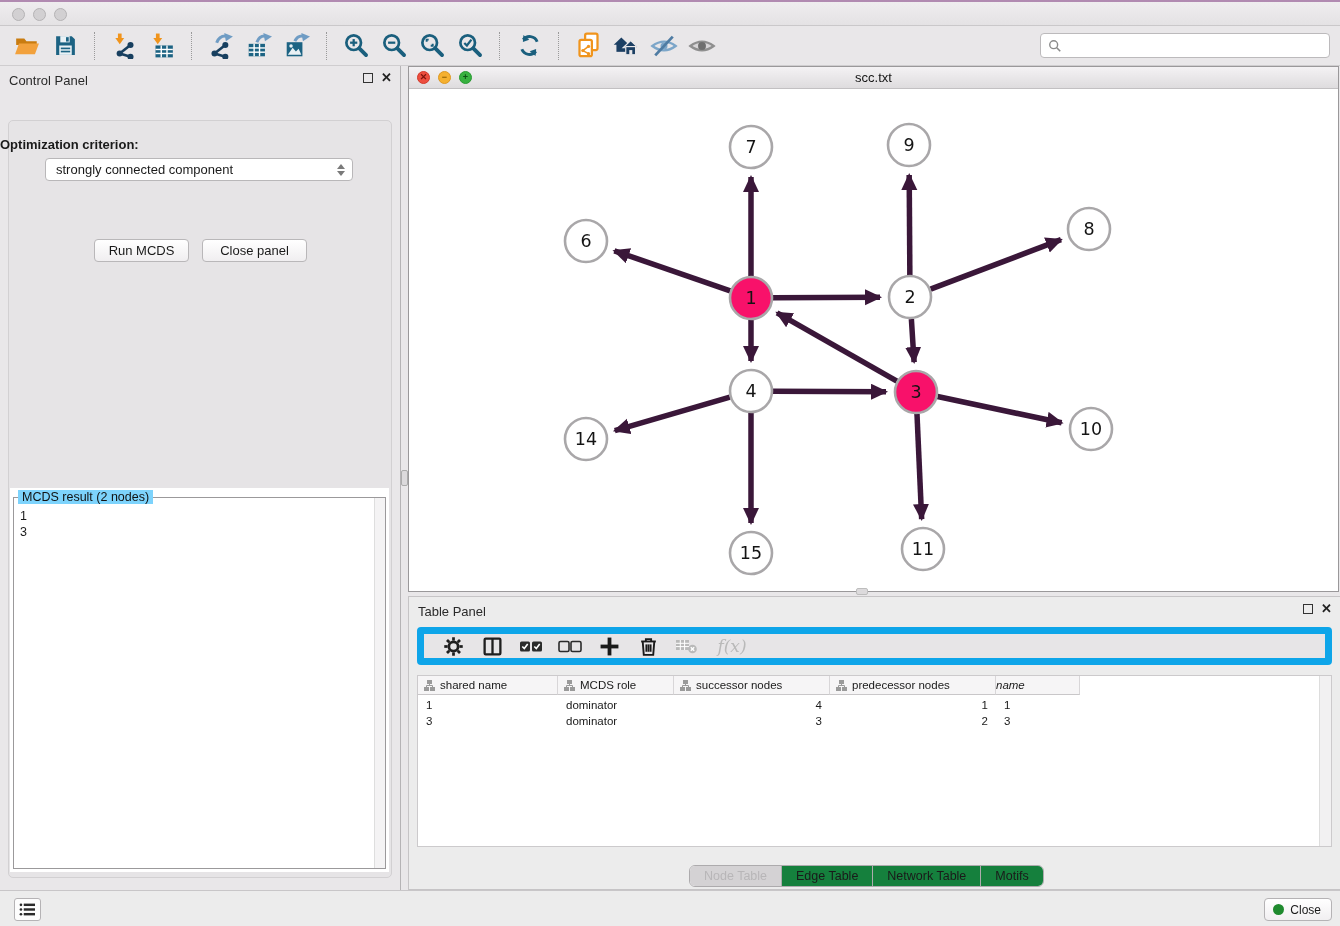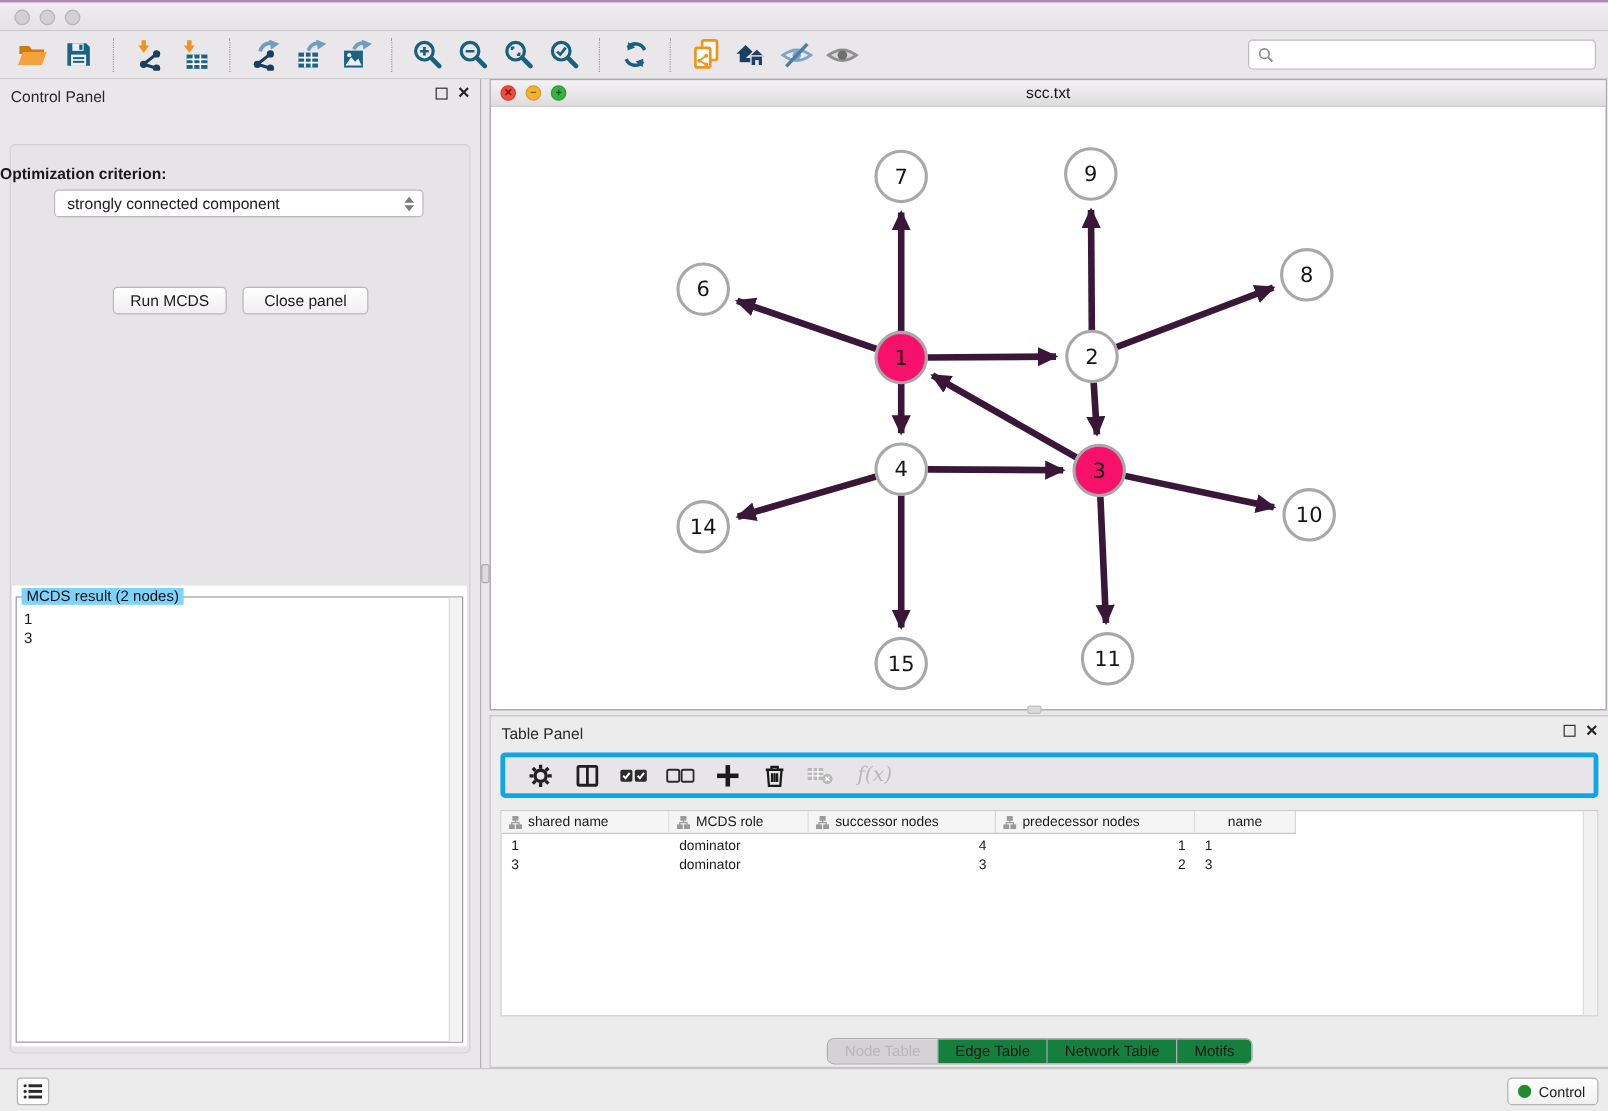--- a/index.html
+++ b/index.html
@@ -88,32 +88,32 @@
     font-size:13px; color:#141414; }
   .net-canvas { position:absolute; top:22px; left:0; right:0; bottom:0; overflow:hidden; }
   .grip-v { position:absolute; left:401px; top:470px; width:7px; height:16px;
     background:#dcdadc; border:1px solid #ababab; border-radius:2px; }
   .grip-h { position:absolute; left:856px; top:588px; width:12px; height:7px;
     background:#dcdadc; border:1px solid #bdbdbd; border-radius:2px; }
   
   .table-panel { position:absolute; left:408px; top:596px; width:932px; height:294px;
     background:#ececec; border:1px solid #c6c4c6; border-right:none; }
   .tp-toolbar { position:absolute; left:8px; right:8px; top:30px; height:38px;
-    background:#e7e5e7; border:4px solid #0ea5e9; border-radius:4px;
+    background:#e7e5e7; border:7px solid #0ea5e9; border-radius:4px;
     display:flex; align-items:center; gap:9px; padding-left:14px; }
   .tp-btn { width:30px; height:28px; display:flex; align-items:center; justify-content:center; }
   .fx { font-family:"DejaVu Serif", serif; font-style:italic; font-size:17px; color:#b9b9b9; }
   .tp-table { position:absolute; left:8px; right:8px; top:78px; height:172px;
     background:#fff; border:1px solid #cccacc; }
   .tp-scroll { position:absolute; right:0; top:0; bottom:0; width:12px;
     background:#f2f1f2; border-left:1px solid #ddd; }
   .thead { position:absolute; left:0; top:0; height:19px; display:flex; }
   .th { background:#f6f5f6; border-right:1px solid #d8d6d8; border-bottom:1px solid #c9c7c9;
     display:flex; align-items:center; gap:5px; padding-left:6px; font-size:11.5px; }
-  .th.center { justify-content:center; padding-left:0; }
+  .th.center { padding-left:0;font-style:italic; }
   .trow { position:absolute; left:0; height:16px; display:flex; font-size:11.5px; }
   .td { display:flex; align-items:center; padding:0 8px; }
   .td.right { justify-content:flex-end; }
   .tp-tabs { position:absolute; left:280px; top:268px; height:22px; display:flex;
     border:1px solid #adabad; border-radius:6px; overflow:hidden; background:#fff; }
   .tp-tab { padding:0 14px; font-size:12.5px; font-weight:500; display:flex; align-items:center;
     border-right:1px solid #adabad; background:#15803d; color:#1a1a1a; }
   .tp-tab:last-child { border-right:none; }
   .tp-tab.selected { background:#d4d2d4; color:#b8b6b8; }
   
@@ -556,17 +556,17 @@
             <rect x="5" y="1.7" width="12" height="2.6"></rect>
           <circle cx="2" cy="8" r="1.4"></circle>
             <rect x="5" y="6.7" width="12" height="2.6"></rect>
           <circle cx="2" cy="13" r="1.4"></circle>
             <rect x="5" y="11.7" width="12" height="2.6"></rect>
         </g>
       </svg>
     </div>
     <div class="memory-btn">
       <span class="mem-dot"></span>
-      <span>Control</span>
+      <span>Close</span>
     </div>
   </div>
 
 </div>
 
 </body></html>

